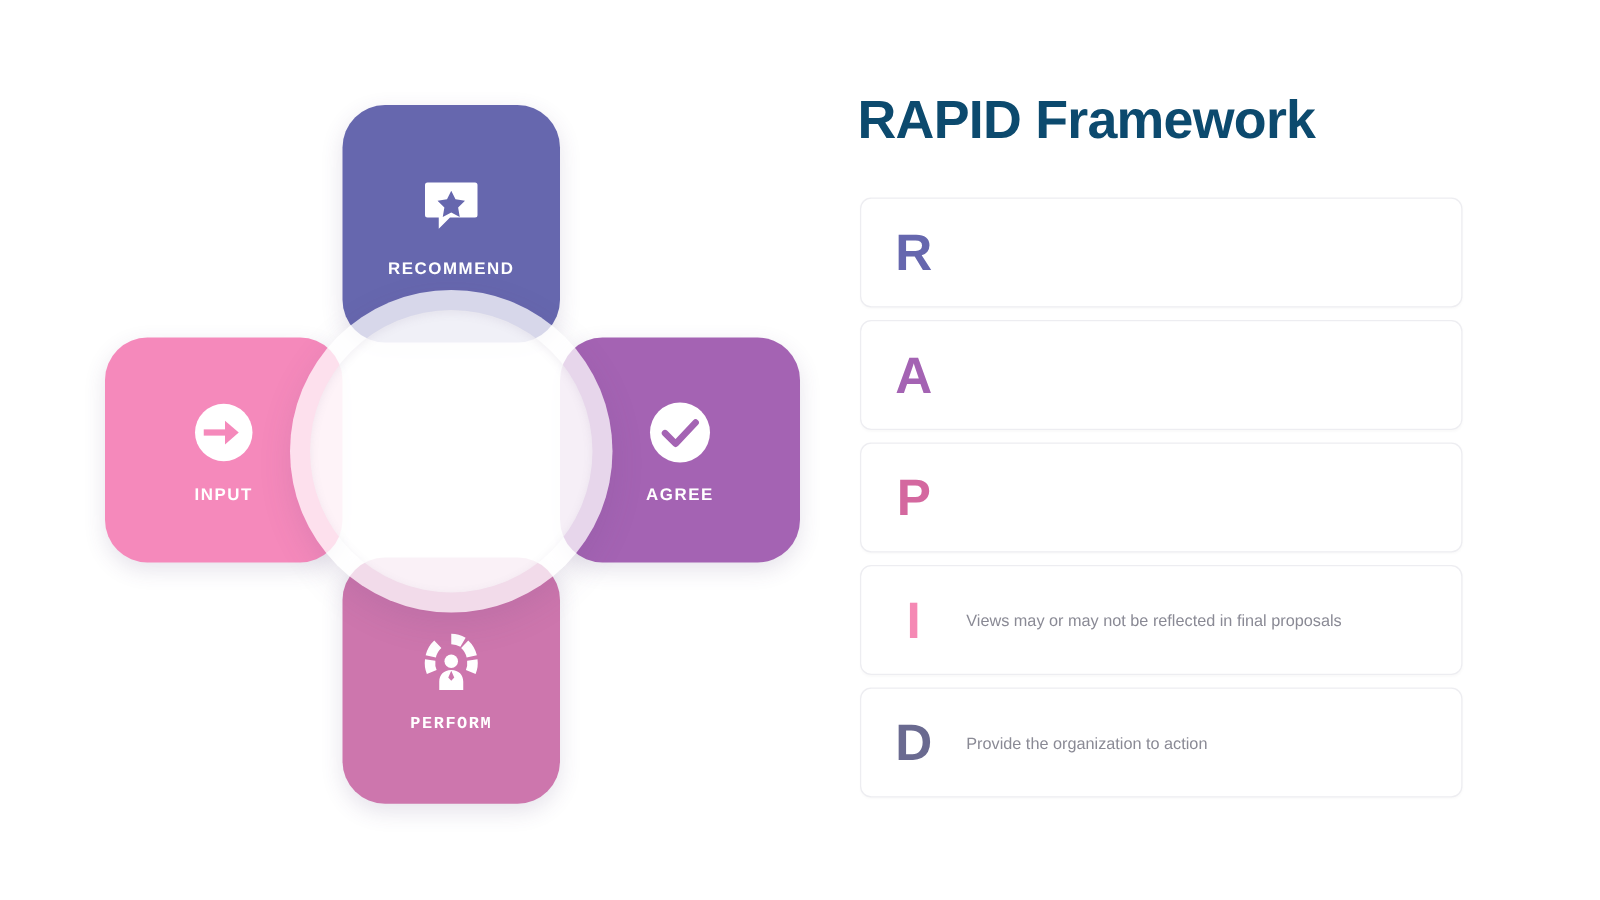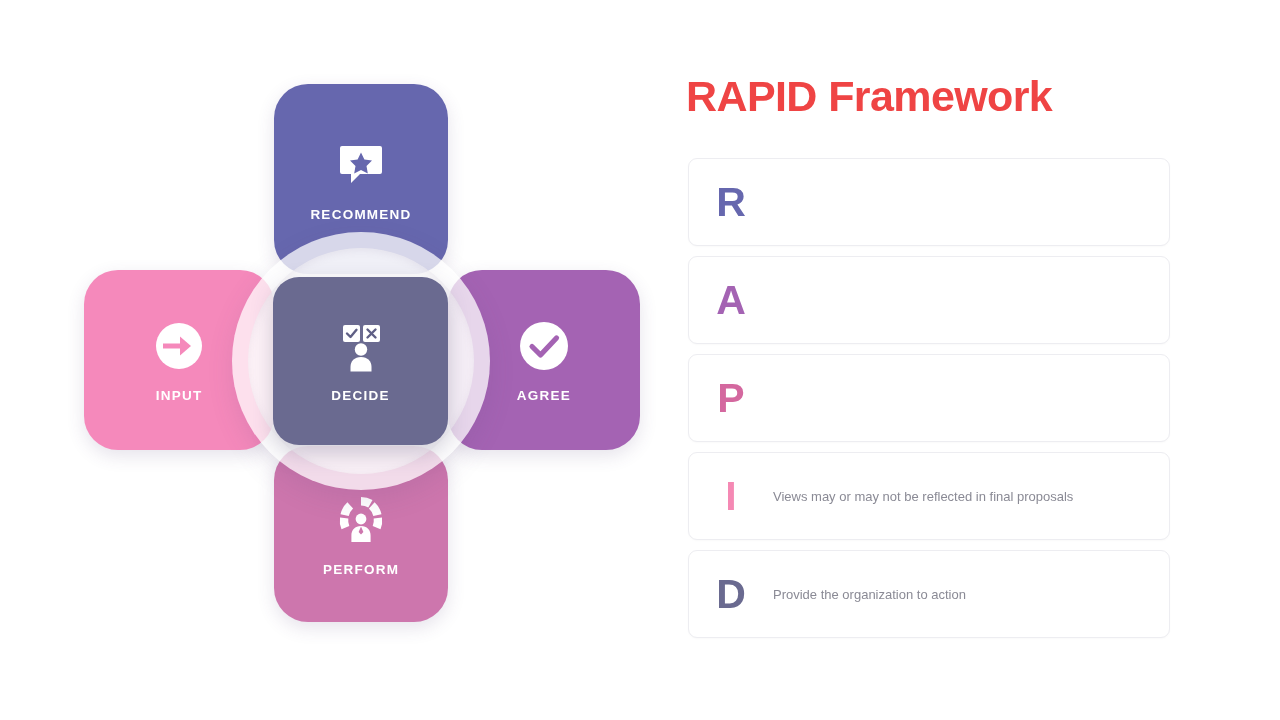--- a/index.html
+++ b/index.html
@@ -57,21 +57,21 @@
   #petal-input {
     left: 84px; top: 270px;
     width: 190px; height: 180px;
   }
   #petal-agree {
     left: 448px; top: 270px;
     width: 192px; height: 180px;
   }
   #petal-perform {
     left: 274px; top: 446px;
-    width: 174px; height: 176px;
+    width: 174px; height: 197px; font-family: Liberation Mono, monospace;
   }
 
   
   .ring {
     position: absolute;
     border-radius: 50%;
     pointer-events: none;
   }
   #ring-outer {
     left: 232px; top: 232px;
@@ -213,37 +213,24 @@
         <path d="M25 31 c-6 0 -9.6 4 -9.6 9.4 v6.6 h19.2 v-6.6 c0 -5.4 -3.6 -9.4 -9.6 -9.4 z" fill="#ffffff"></path>
         <path d="M25 31.5 l-2.4 5.4 2.4 2.6 2.4 -2.6 z" fill="#cd76ad"></path>
       </svg>
     </span>
     <span class="petal-label">PERFORM</span>
   </div>
 
   <div class="ring" id="ring-outer"></div>
   <div class="ring" id="ring-inner"></div>
 
-  <div class="petal" id="petal-decide" style="background: rgb(106, 106, 144);">
-    <span class="petal-icon">
-      <svg width="52" height="52" viewBox="0 0 52 52">
-        <rect x="8" y="3" width="17" height="17" rx="2" fill="#ffffff"></rect>
-        <path d="M12 11.5 L15.5 15 L21.5 7.8" stroke="#5f5f85" stroke-width="2.4" fill="none" stroke-linecap="round" stroke-linejoin="round"></path>
-        <rect x="28" y="3" width="17" height="17" rx="2" fill="#ffffff"></rect>
-        <path d="M32.5 7.5 L40.5 15.5 M40.5 7.5 L32.5 15.5" stroke="#5f5f85" stroke-width="2.4" stroke-linecap="round"></path>
-        <circle cx="26" cy="27.5" r="6.2" fill="#ffffff"></circle>
-        <path d="M26 35 c-6.6 0 -10.5 4.3 -10.5 9.9 v4.6 h21 v-4.6 c0 -5.6 -3.9 -9.9 -10.5 -9.9 z" fill="#ffffff"></path>
-      </svg>
-    </span>
-    <span class="petal-label">DECIDE</span>
-  </div>
 </div>
 
 <div id="panel">
-  <div id="page-title" style="color: #ef4444;">RAPID Framework</div>
+  <div id="page-title" style="color: #0c4a6e;">RAPID Framework</div>
 
   <div id="rapid-list">
 
     <div class="rapid-row">
       <div class="rapid-letter" style="color: rgb(102, 103, 174);">R</div>
     </div>
 
     <div class="rapid-row">
       <div class="rapid-letter" style="color: rgb(164, 99, 179);">A</div>
     </div>

